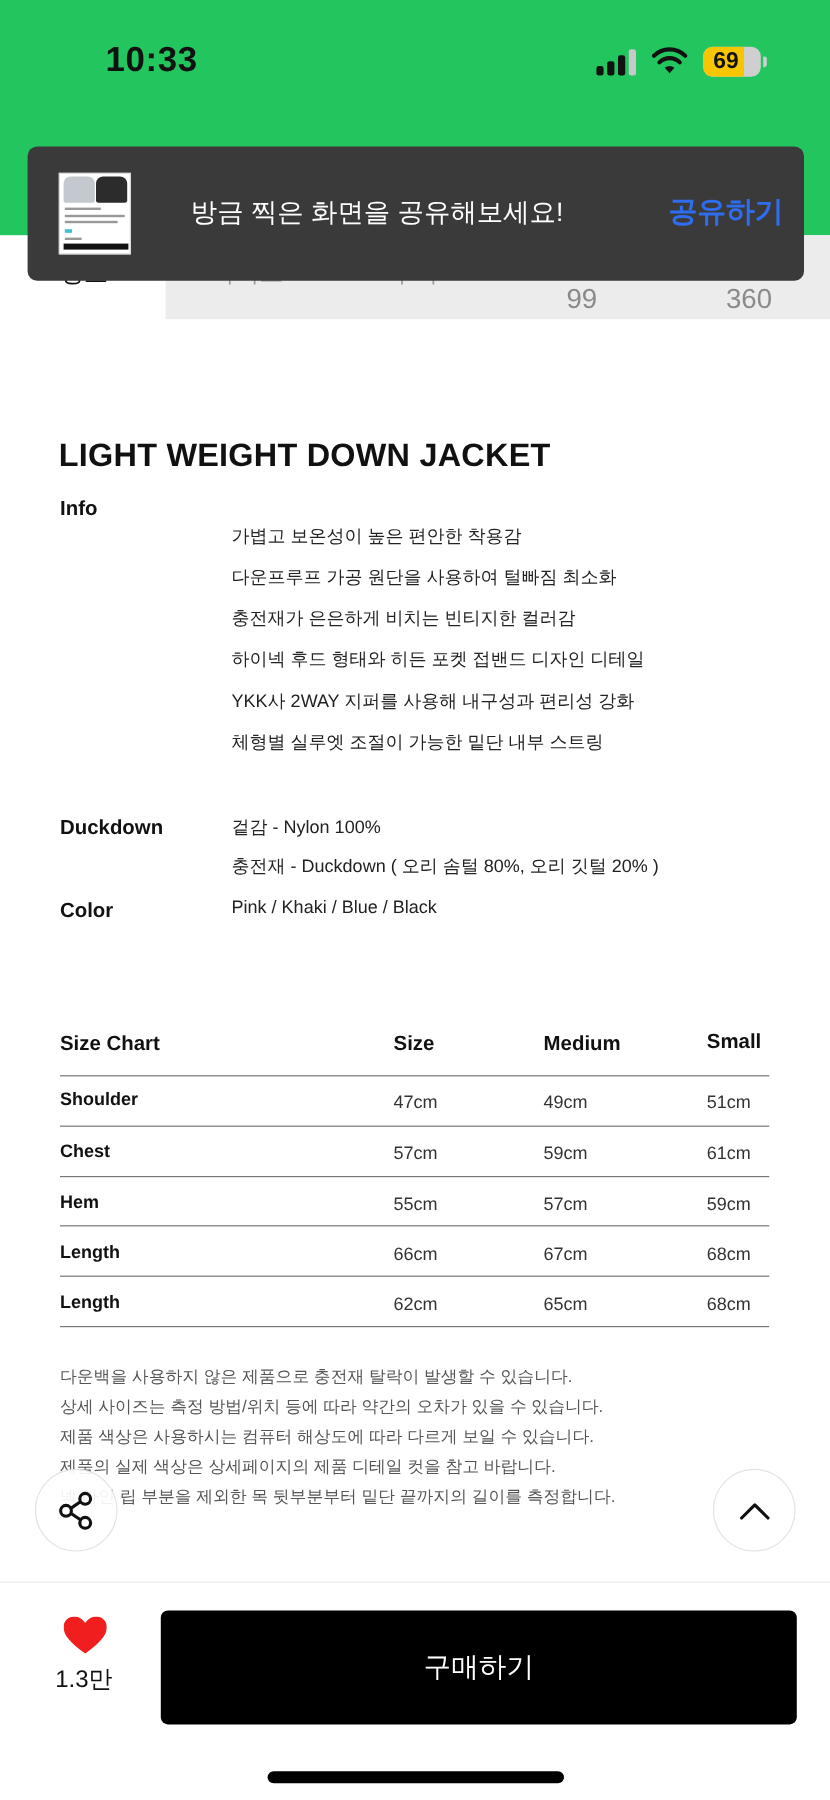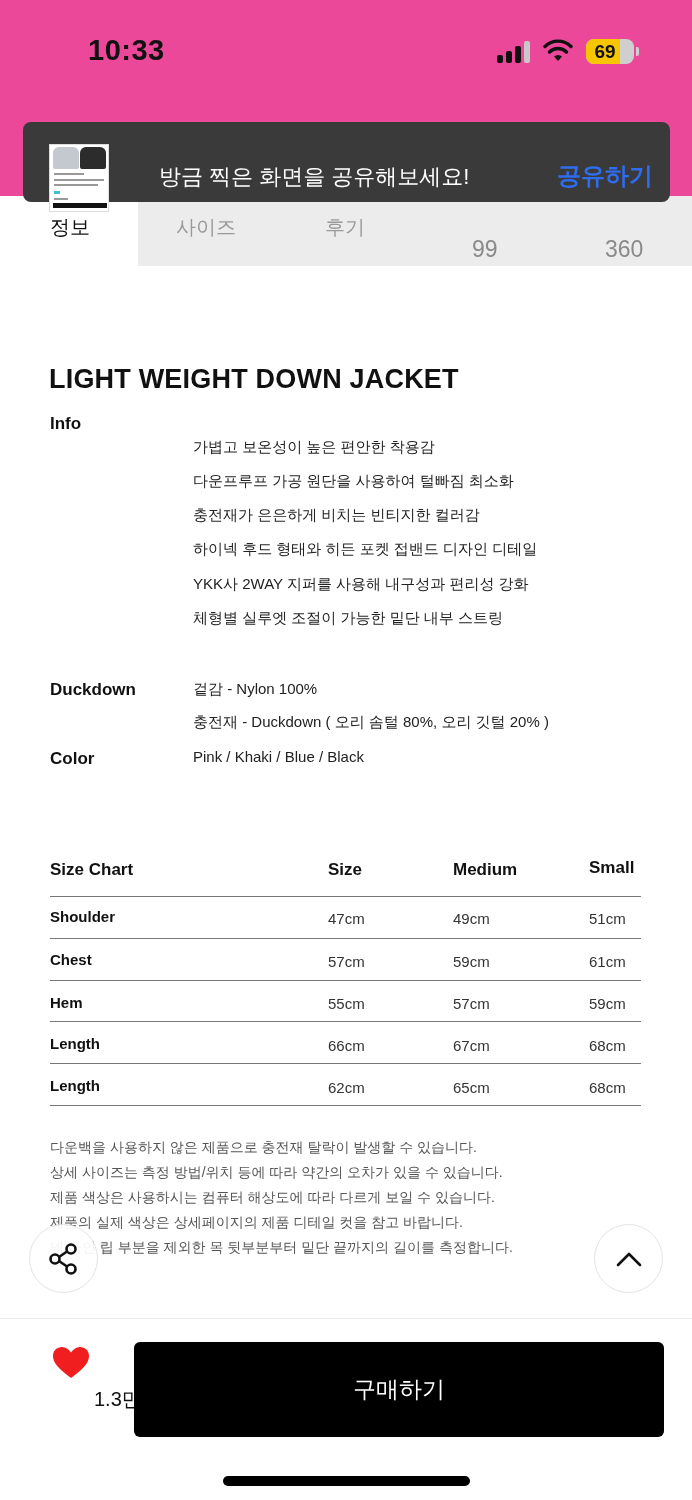--- a/index.html
+++ b/index.html
@@ -1,34 +1,34 @@
 <!DOCTYPE html>
 <html><head>
 <meta charset="utf-8">
 <style>
   * { box-sizing: border-box; margin: 0; padding: 0; }
   html, body { width: 692px; height: 1500px; background: #fff; overflow: hidden; }
   body { position: relative; font-family: "Liberation Sans", "DejaVu Sans", sans-serif; color: #111; }
 
-  .status-bar { position: absolute; left: 0; top: 0; width: 692px; height: 196px; background: #ec4899; }
+  .status-bar { position: absolute; left: 0; top: 0; width: 692px; height: 196px; background: #22c55e; }
   .time { position: absolute; left: 88px; top: 34px; font-size: 29px; font-weight: 600; color: #111; letter-spacing: 0.5px; }
   .signal { position: absolute; left: 497px; top: 41px; width: 36px; height: 22px; }
   .signal span { position: absolute; bottom: 0; width: 6px; border-radius: 2px; background: #111; }
   .signal span.dim { background: #c8c8c8; }
   .wifi { position: absolute; left: 543px; top: 39px; width: 30px; height: 24px; }
   .battery { position: absolute; left: 586px; top: 39px; width: 48px; height: 25px; border-radius: 8px; background: #cfcfcf; overflow: hidden; }
   .battery .fill { position: absolute; left: 0; top: 0; bottom: 0; width: 70%; background: #f7c600; }
   .battery .txt { position: relative; display: block; text-align: center; width: 38px; line-height: 25px; font-size: 19px; font-weight: 700; color: #111; }
   .battery-cap { position: absolute; left: 636px; top: 47px; width: 3px; height: 9px; border-radius: 0 2px 2px 0; background: #cfcfcf; }
 
   .tabs-bg { position: absolute; left: 138px; top: 196px; width: 554px; height: 70px; background: #ececec; }
   .tab-label { position: absolute; top: 222px; font-size: 20px; color: #9a9a9a; }
   .tab-count { position: absolute; top: 236px; font-size: 23px; color: #8a8a8a; }
 
-  .toast { position: absolute; left: 23px; top: 122px; width: 647px; height: 80px; background: #3a3a3a; border-radius: 8px; }
+  .toast { position: absolute; left: 23px; top: 122px; width: 647px; height: 112px; background: #3a3a3a; border-radius: 8px; }
   .toast-thumb { position: absolute; left: 26px; top: 22px; width: 60px; height: 68px; background: #fff; border: 1px solid #ddd; }
   .toast-thumb .p1 { position: absolute; left: 3px; top: 2px; width: 26px; height: 22px; background: #c3c9cf; border-radius: 6px 6px 2px 2px; }
   .toast-thumb .p2 { position: absolute; left: 30px; top: 2px; width: 26px; height: 22px; background: #2c2c2c; border-radius: 6px 6px 2px 2px; }
   .toast-thumb .l { position: absolute; left: 4px; height: 2px; background: #999; }
   .toast-thumb .b { position: absolute; left: 3px; bottom: 3px; width: 54px; height: 5px; background: #111; }
   .toast-thumb .c { position: absolute; left: 4px; top: 46px; width: 6px; height: 3px; background: #3ec1d3; }
   .toast-msg { position: absolute; left: 136px; top: 40px; font-size: 22px; color: #fff; }
   .toast-share { position: absolute; left: 534px; top: 38px; font-size: 24px; color: #2f6df0; font-weight: 600; }
 
   .product-title { position: absolute; left: 49px; top: 364px; font-size: 27px; font-weight: 700; color: #111; letter-spacing: 0.2px; }
@@ -40,21 +40,21 @@
   .row-label { position: absolute; left: 50px; font-size: 15px; font-weight: 700; color: #111; }
   .cell { position: absolute; font-size: 15px; color: #333; }
 
   .note { position: absolute; left: 50px; font-size: 14px; color: #555; }
 
   .fab { position: absolute; width: 69px; height: 69px; border-radius: 50%; background: rgba(255,255,255,0.92); border: 1px solid #e3e3e3; }
   .fab svg { position: absolute; left: 50%; top: 50%; transform: translate(-50%,-50%); }
 
   .bottom-divider { position: absolute; left: 0; top: 1318px; width: 692px; height: 1px; background: #eaeaea; }
   .heart { position: absolute; left: 53px; top: 1347px; width: 36px; height: 32px; }
-  .like-count { position: absolute; left: 46px; top: 1386px; font-size: 20px; color: #111; margin-left: 48px; }
+  .like-count { position: absolute; left: 46px; top: 1386px; font-size: 20px; color: #111; }
   .buy-button { position: absolute; left: 134px; top: 1342px; width: 530px; height: 95px; background: #000; border-radius: 6px; color: #fff; font-size: 23px; display: flex; align-items: center; justify-content: center; }
   .home-indicator { position: absolute; left: 223px; top: 1476px; width: 247px; height: 10px; background: #000; border-radius: 5px; }
 </style>
 </head>
 <body>
 
 <div class="status-bar">
   <div class="time">10:33</div>
   <div class="signal">
     <span style="left:0;height:8px"></span>

